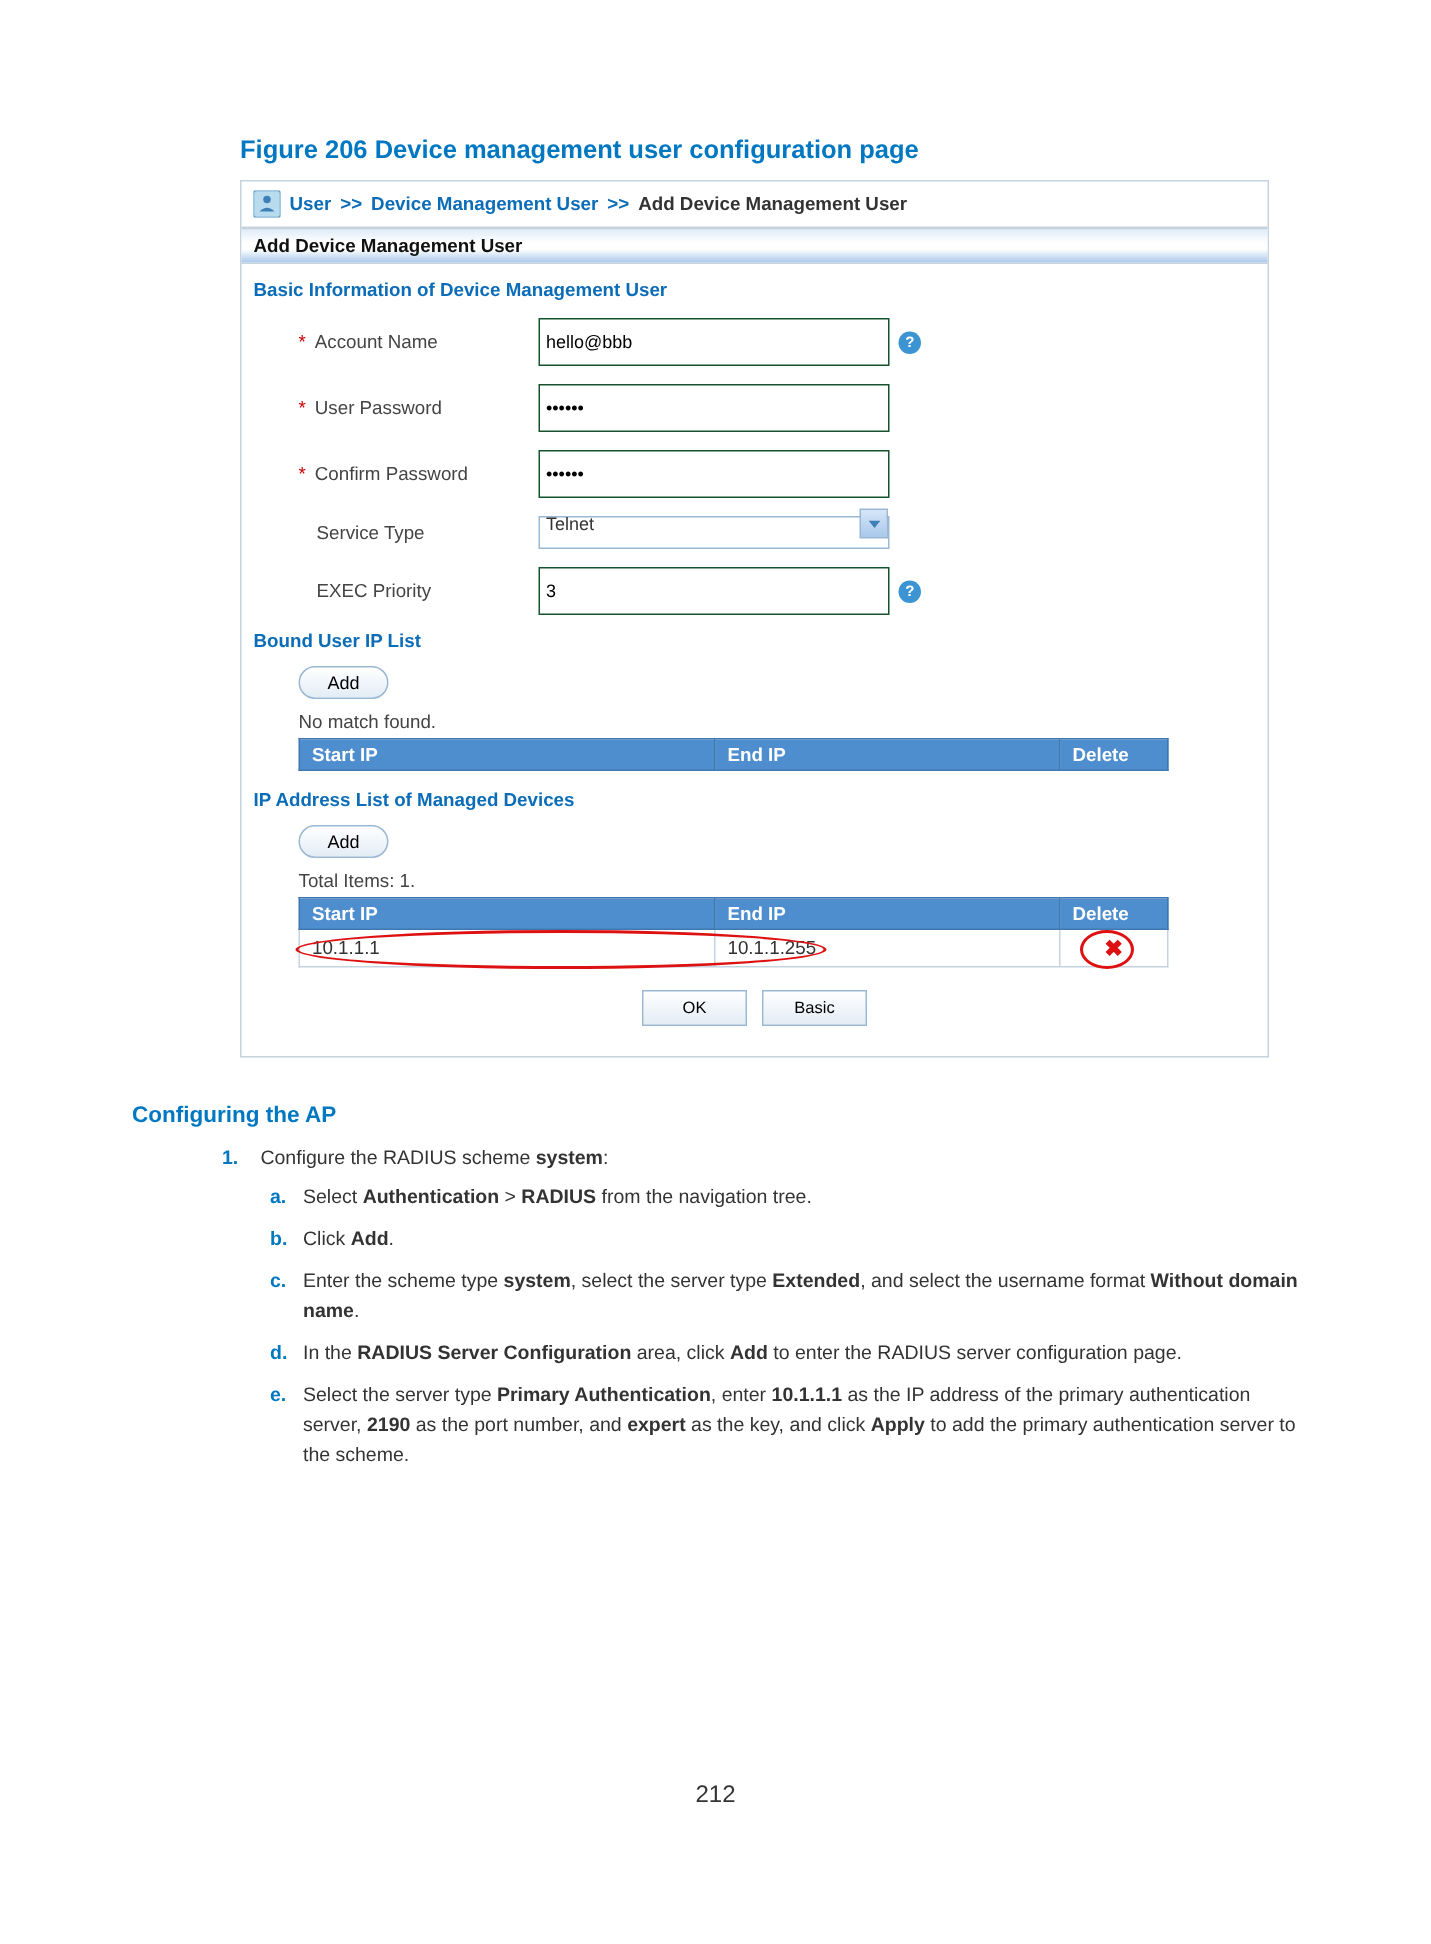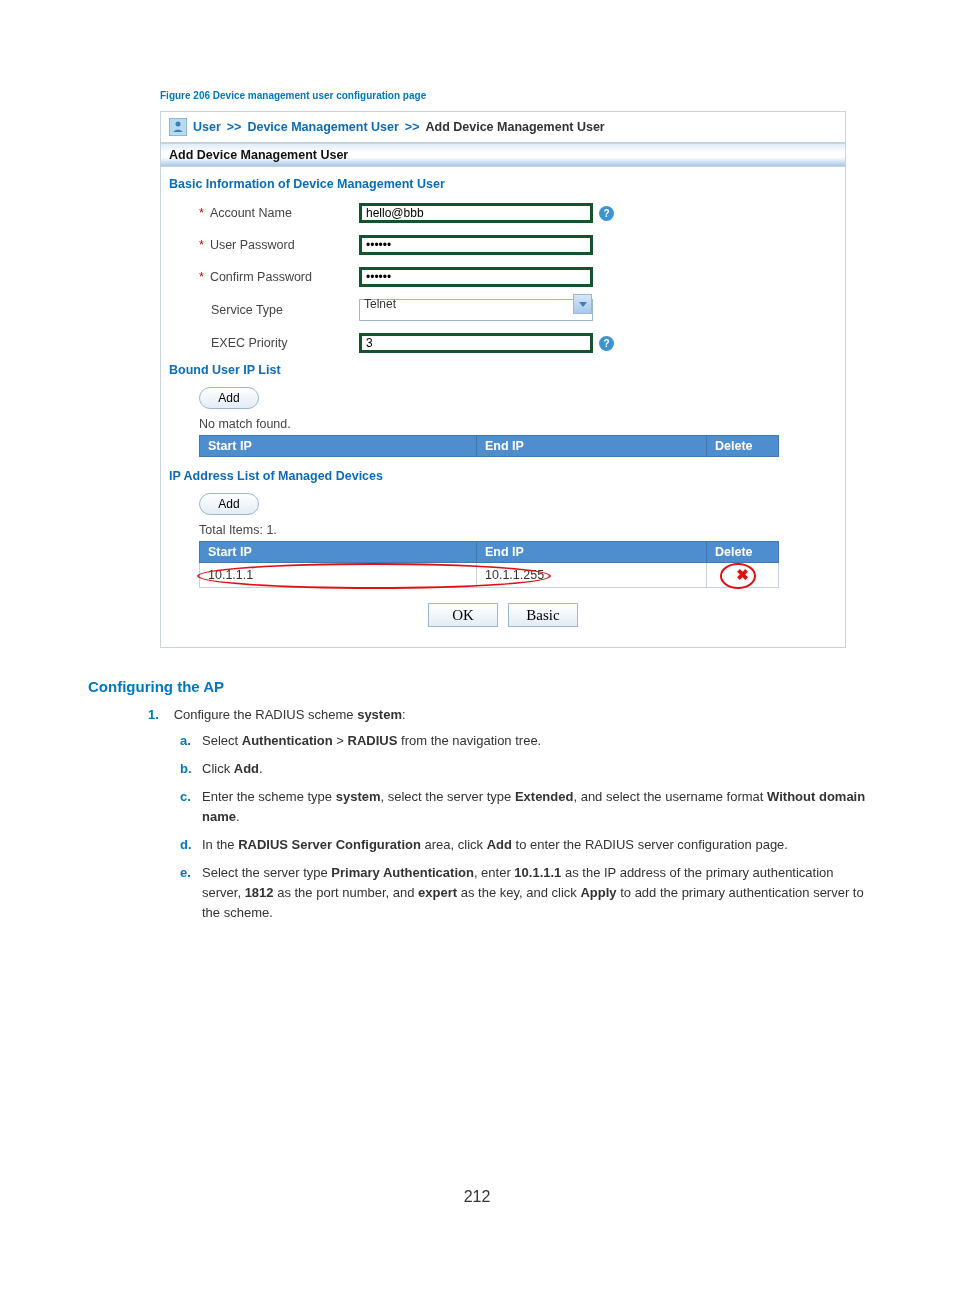--- a/index.html
+++ b/index.html
@@ -14,21 +14,21 @@
     width: 954px;
     min-height: 1296px;
     margin: 0 auto;
     position: relative;
     box-sizing: border-box;
     padding: 90px 88px 40px 88px;
   }
   .figure-caption {
     color: #0078c1;
     font-weight: bold;
-    font-size: 10px;
+    font-size: 17px;
     margin: 0 0 10px 72px;
   }
   .app-box {
     margin-left: 72px;
     margin-right: 20px;
     border: 1px solid #c6d3de;
     background: #fff;
   }
   .breadcrumb {
     display: flex;
@@ -77,22 +77,22 @@
   }
   .req { color: #c00; margin-right: 6px; }
   .form-input-col {
     display: flex;
     align-items: center;
     gap: 6px;
   }
   input[type="text"], input[type="password"] {
     box-sizing: border-box;
     width: 234px;
-    height: 20px;
-    border: 3px solid #14532d;
+    height: 32px;
+    border: 1px solid #14532d;
     padding: 0 4px;
     font-size: 12px;
     font-family: Arial;
   }
   .select-wrap {
     box-sizing: border-box;
     width: 234px;
     height: 22px;
     border: 1px solid #9ab7d3;
     display: flex;
@@ -178,23 +178,23 @@
     display: flex;
     justify-content: center;
     gap: 10px;
     padding: 15px 0 10px 0;
   }
   .btn {
     min-width: 70px;
     height: 24px;
     border: 1px solid #9ab7d3;
     background: linear-gradient(#ffffff, #e3ecf5);
-    font-size: 15px;
+    font-size: 11px;
     cursor: pointer;
-    font-family: Liberation Serif, serif;
+    font-family: Liberation Sans, sans-serif;
   }
 
   
   .doc-heading {
     color: #0078c1;
     font-weight: bold;
     font-size: 15px;
     margin: 30px 0 10px 0;
   }
   ol.main-list {
@@ -394,21 +394,21 @@
         <li>
           <span class="alpha-marker">c.</span>
           <span class="sub-text"><span>Enter the scheme type </span><b>system</b><span>, select the server type </span><b>Extended</b><span>, and select the username format </span><b>Without domain name</b><span>.</span></span>
         </li>
         <li>
           <span class="alpha-marker">d.</span>
           <span class="sub-text"><span>In the </span><b>RADIUS Server Configuration</b><span> area, click </span><b>Add</b><span> to enter the RADIUS server configuration page.</span></span>
         </li>
         <li>
           <span class="alpha-marker">e.</span>
-          <span class="sub-text"><span>Select the server type </span><b>Primary Authentication</b><span>, enter </span><b>10.1.1.1</b><span> as the IP address of the primary authentication server, </span><b>1812</b><span> as the port number, and </span><b>expert</b><span> as the key, and click </span><b>Apply</b><span> to add the primary authentication server to the scheme.</span></span>
+          <span class="sub-text"><span>Select the server type </span><b>Primary Authentication</b><span>, enter </span><b>10.1.1.1</b><span> as the IP address of the primary authentication server, </span><b>2190</b><span> as the port number, and </span><b>expert</b><span> as the key, and click </span><b>Apply</b><span> to add the primary authentication server to the scheme.</span></span>
         </li>
       </ol>
     </li>
   </ol>
 
   <div class="page-num">212</div>
 
 </div>
 
 </body></html>

